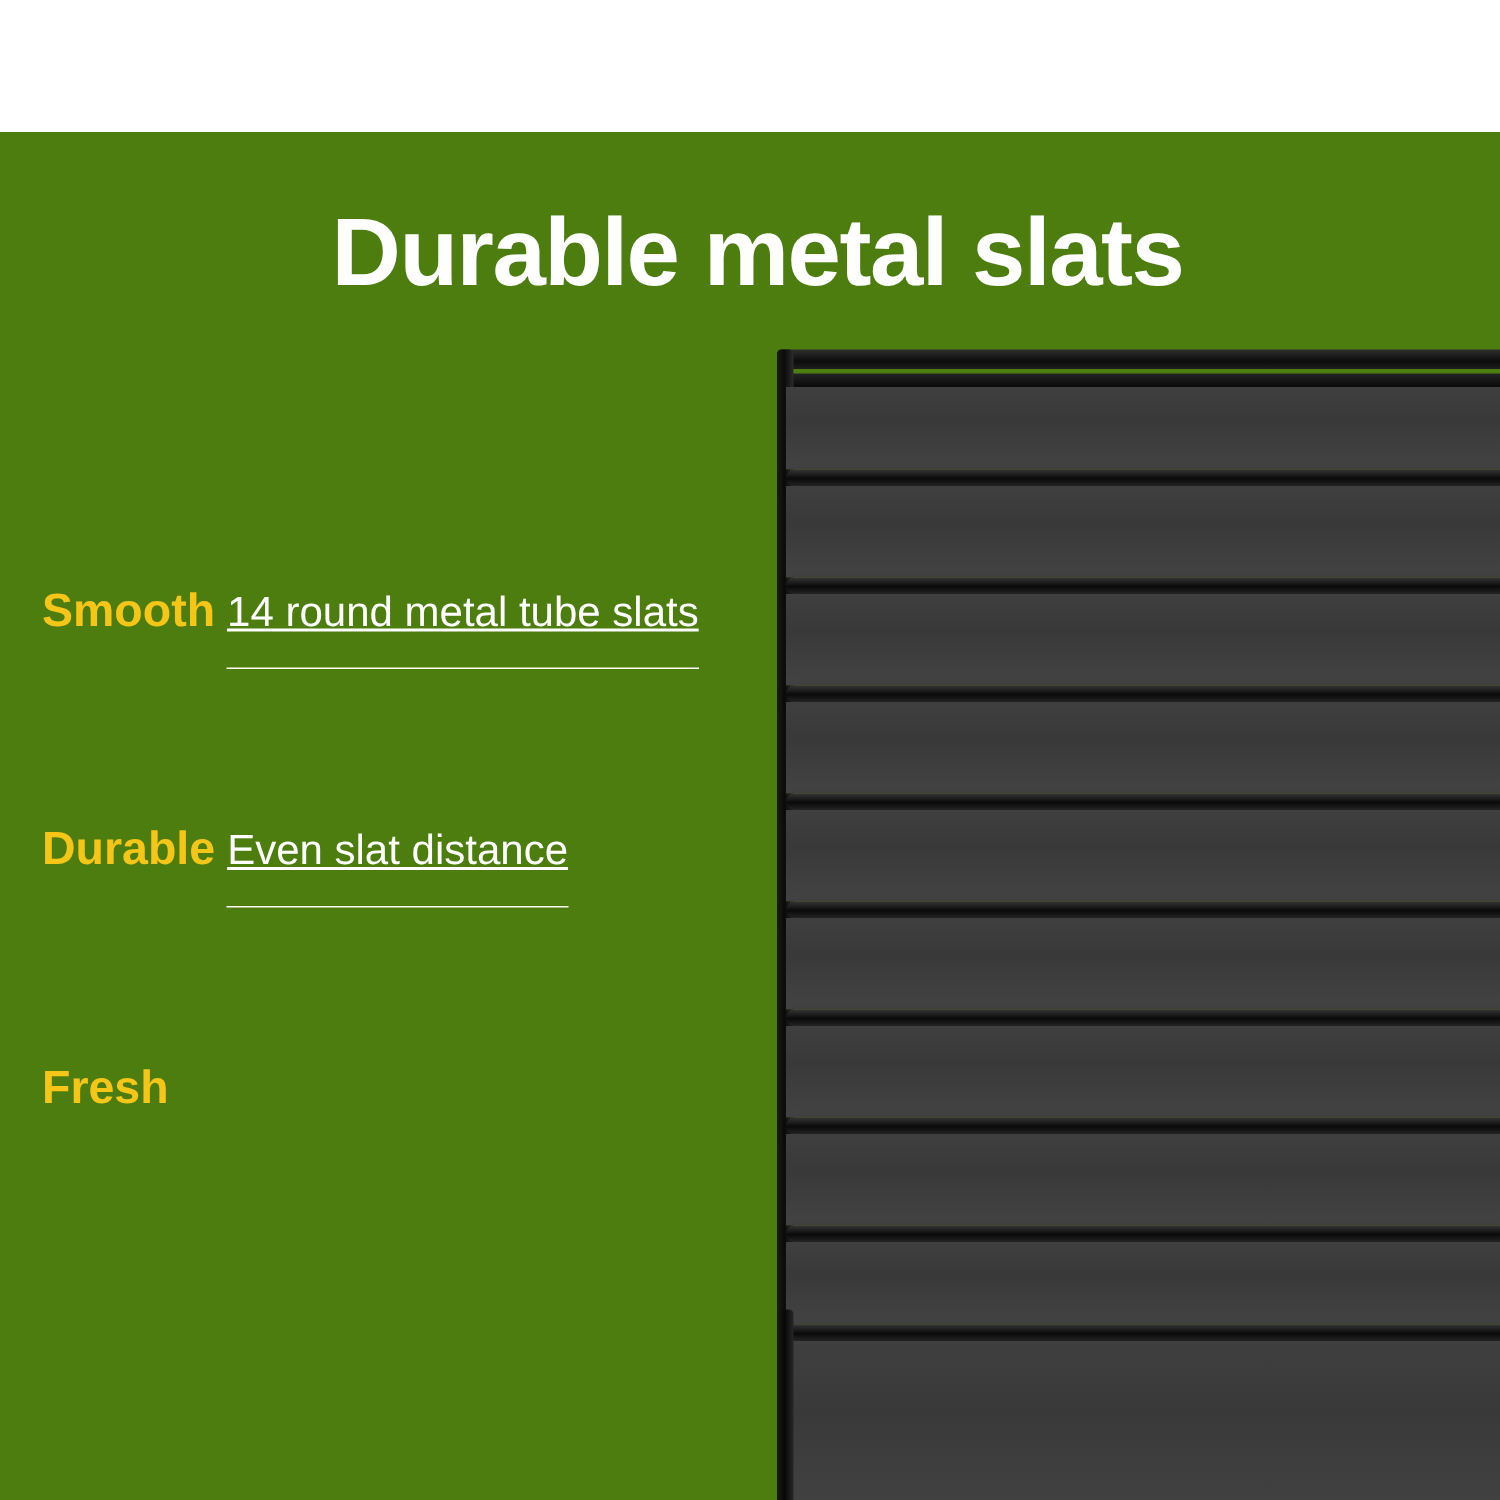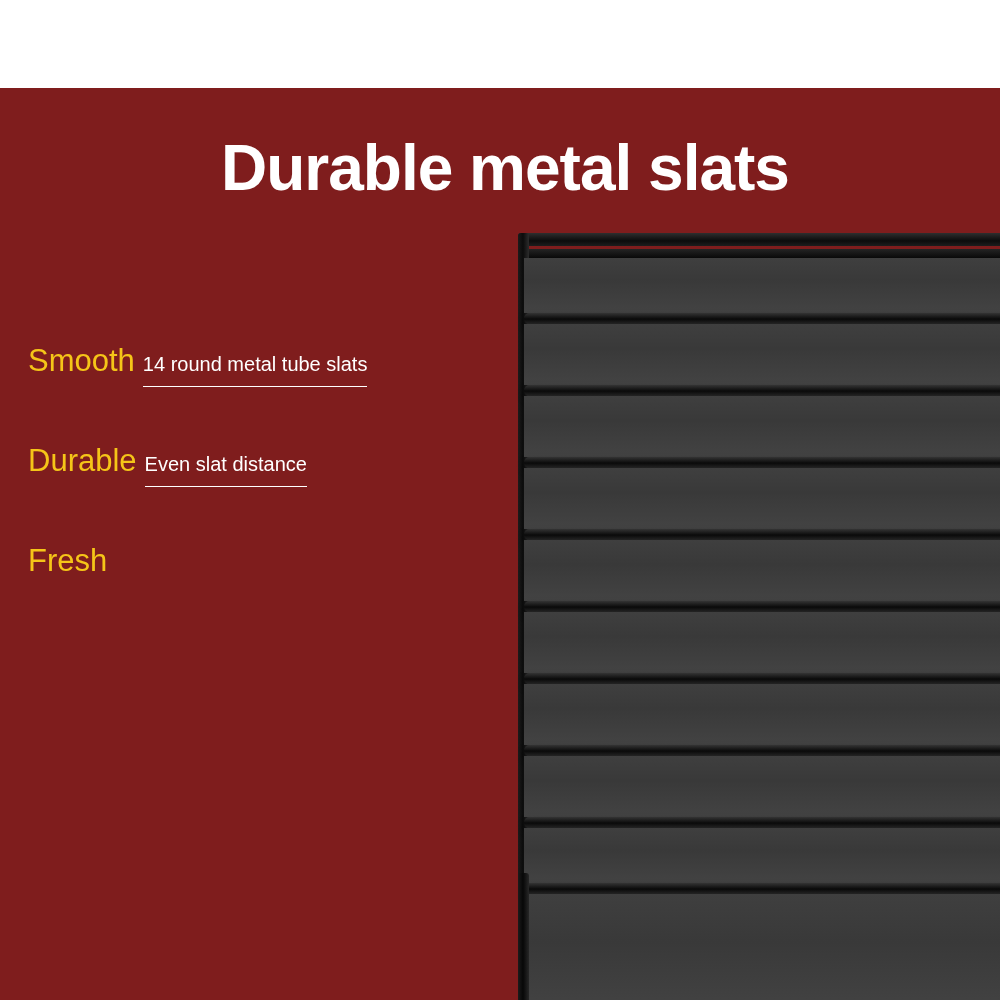--- a/index.html
+++ b/index.html
@@ -17,21 +17,21 @@
     background: #ffffff;
     overflow: hidden;
   }
   
   .panel {
     position: absolute;
     left: 0;
     top: 88px;
     width: 1000px;
     height: 912px;
-    background: #7f1d1d;
+    background: #4d7c0f;
     overflow: hidden;
   }
   .panel-title {
     position: absolute;
     left: 0;
     top: 48px;
     width: 1000px;
     text-align: center;
     color: #ffffff;
     font-size: 64px;
@@ -50,28 +50,30 @@
   }
   .feature {
     margin-bottom: 56px;
     display: flex;
     align-items: baseline;
     white-space: nowrap;
   }
   .feature-key {
     color: #f5c518;
     font-size: 31px;
-    font-weight: normal;
+    font-weight: bold;
     margin-right: 8px;
+    margin-top: 46px;
   }
   .feature-val {
     color: #ffffff;
-    font-size: 20px;
+    font-size: 28px;
     border-bottom: 1.6px solid #ffffff;
-    padding-bottom: 10px;
+    padding-bottom: 21px;
+    text-decoration: underline;
   }
 
   
   .bed {
     position: absolute;
     left: 500px;
     top: 145px;
     width: 520px;
     height: 780px;
   }

